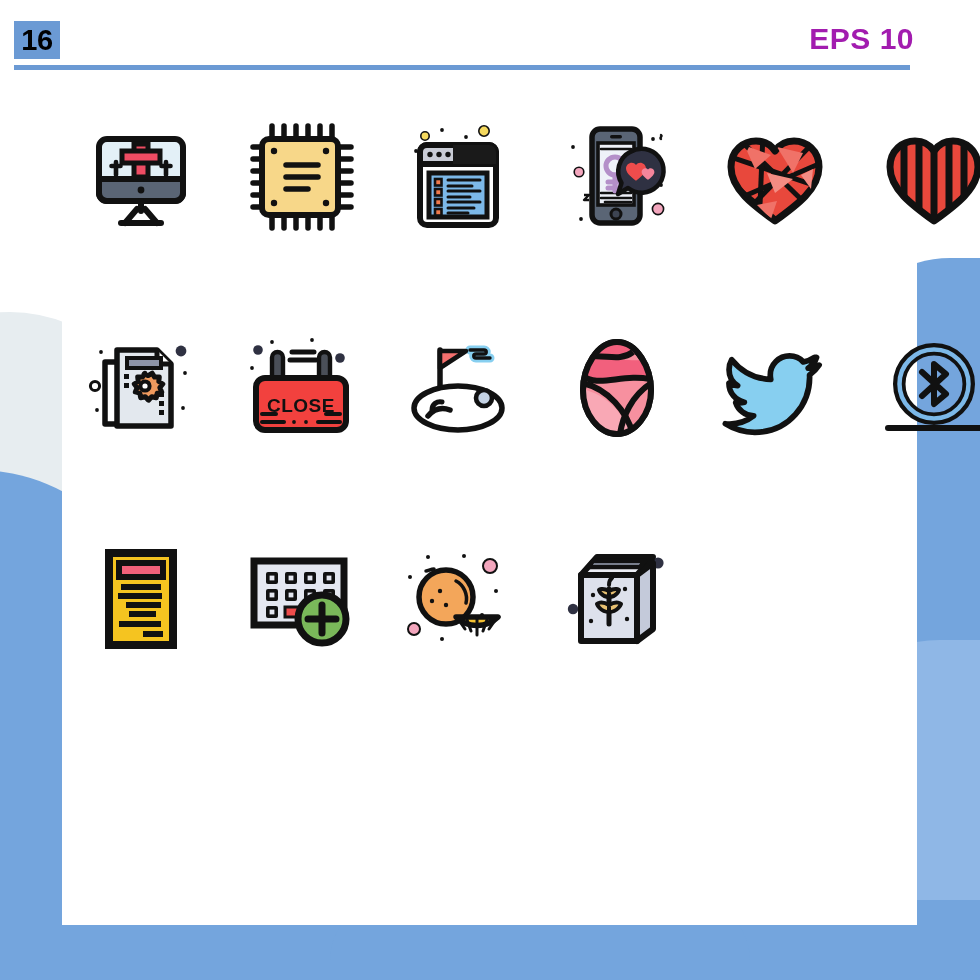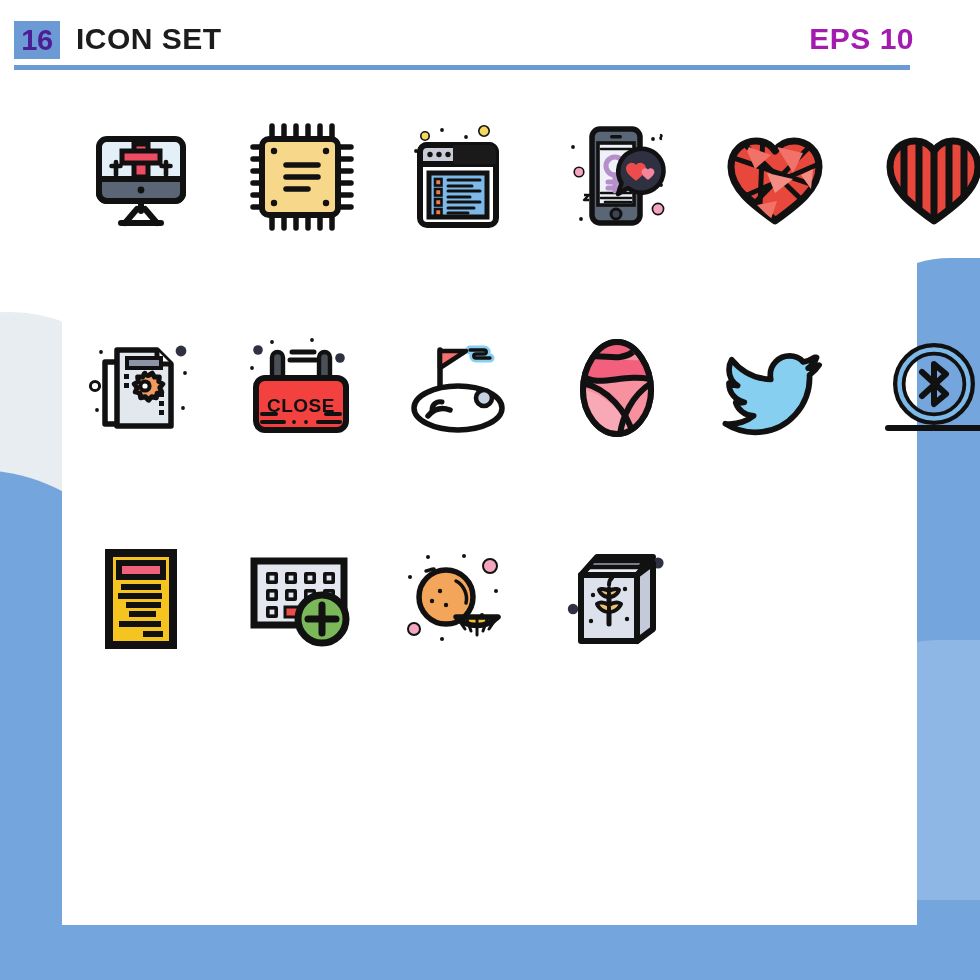--- a/index.html
+++ b/index.html
@@ -50,21 +50,21 @@
   .blob-bottom-round{
     left:330px;bottom:-30px;width:420px;height:160px;
     border-top-left-radius:210px 110px;border-top-right-radius:210px 110px;
     background:#74a5dd;
   }
 
   
   .header{position:absolute;left:0;top:0;width:980px;height:64px;background:#ffffff;z-index:5;}
   .count-badge{
     position:absolute;left:14px;top:21px;width:46px;height:38px;
-    background:#6b9ad4;color:#4c1d95;
+    background:#6b9ad4;color:#000000;
     font-size:29px;font-weight:bold;line-height:38px;text-align:center;
     letter-spacing:-0.5px;
   }
   .title{
     position:absolute;left:76px;top:22px;
     font-size:30px;font-weight:bold;color:#1c1c1c;letter-spacing:0.5px;
   }
   .eps{
     position:absolute;right:66px;top:22px;
     font-size:30px;font-weight:bold;color:#a21caf;letter-spacing:0.5px;
@@ -105,21 +105,20 @@
     <div class="blob blob-right-blue"></div>
     <div class="blob blob-right-light"></div>
     <div class="blob blob-bottom"></div>
     <div class="blob blob-bottom-round"></div>
   </div>
 
   <div class="card"></div>
 
   <div class="header">
     <div class="count-badge">16</div>
-    <div class="title">ICON SET</div>
     <div class="eps">EPS 10</div>
   </div>
   <div class="header-rule"></div>
 
   <div class="grid">
 
     <div class="cell">
       <svg width="120" height="120" viewBox="0 0 120 120">
         <rect x="18" y="22" width="84" height="62" rx="8" fill="#e3f0f7" stroke="#111" stroke-width="6"></rect>
         <path d="M18 62 h84 v14 a8 8 0 0 1 -8 8 H26 a8 8 0 0 1 -8 -8 z" fill="#5a6575" stroke="#111" stroke-width="6" stroke-linejoin="round"></path>

